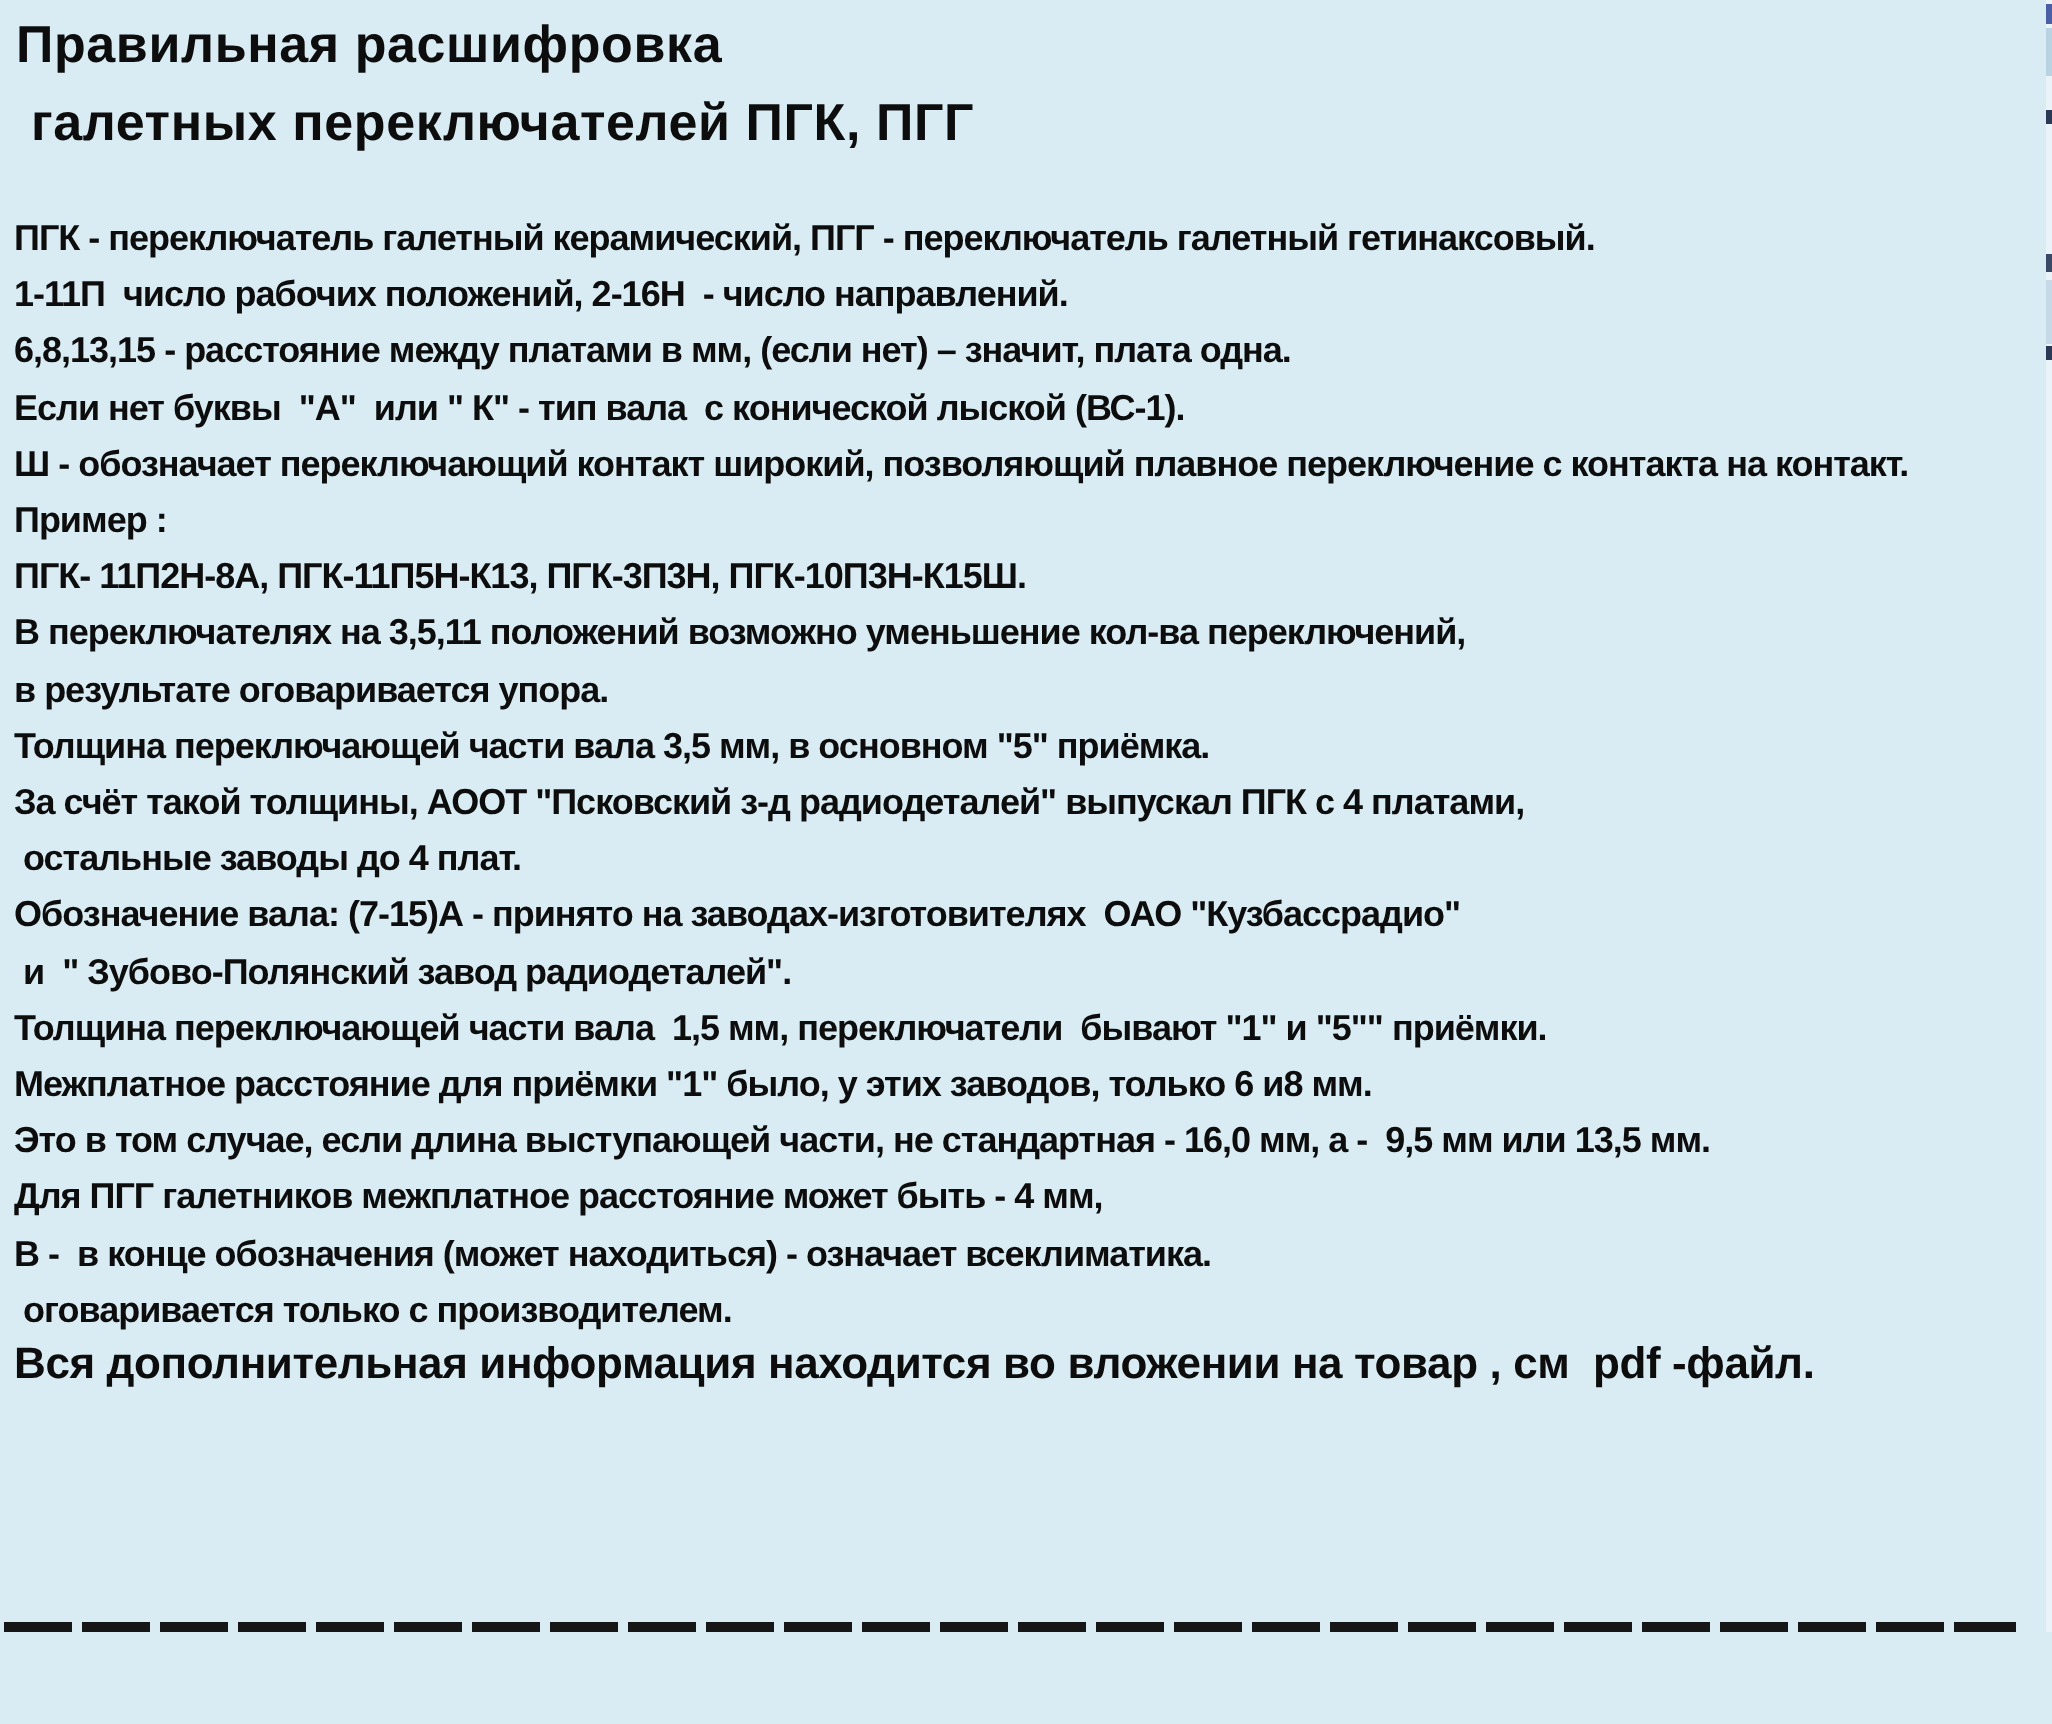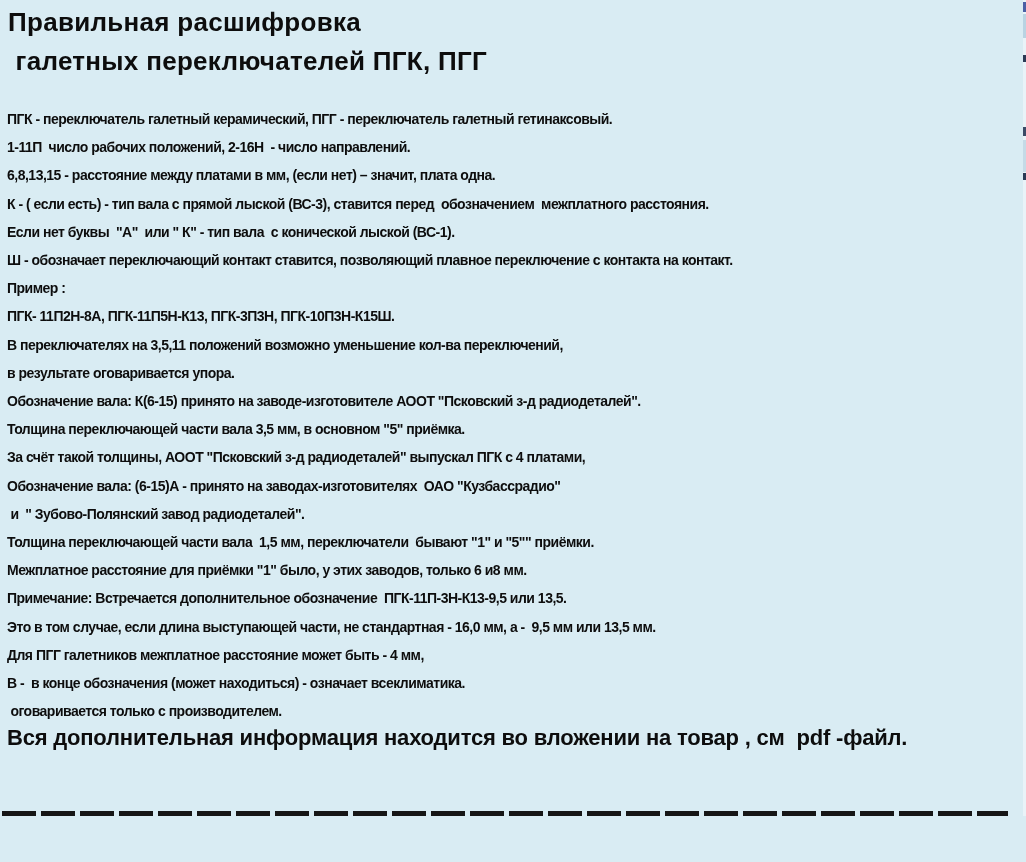--- a/index.html
+++ b/index.html
@@ -29,21 +29,21 @@
   }
   .title .tline {
     display: block;
     white-space: pre;
   }
   .body-text {
     margin-top: 24px;
   }
   .body-text .line {
     padding-left: 7px;
-    font-size: 14px;
+    font-size: 18px;
     line-height: 28.2px;
     letter-spacing: -0.5px;
     white-space: pre;
     overflow: hidden;
   }
   .footer {
     padding-left: 7px;
     font-size: 22px;
     line-height: 26px;
     letter-spacing: -0.2px;
@@ -86,35 +86,33 @@
   <h1 class="title">
     <span class="tline">Правильная расшифровка</span>
     <span class="tline"> галетных переключателей ПГК, ПГГ</span>
   </h1>
 
   <div class="body-text">
 
   <div class="line">ПГК - переключатель галетный керамический, ПГГ - переключатель галетный гетинаксовый.</div>
       <div class="line">1-11П  число рабочих положений, 2-16Н  - число направлений.</div>
       <div class="line">6,8,13,15 - расстояние между платами в мм, (если нет) – значит, плата одна.</div>
-      <div class="line">К - ( если есть) - тип вала с прямой лыской (ВС-3), ставится перед  обозначением  межплатного расстояния.</div>
       <div class="line">Если нет буквы  "А"  или " К" - тип вала  с конической лыской (ВС-1).</div>
-      <div class="line">Ш - обозначает переключающий контакт ставится, позволяющий плавное переключение с контакта на контакт.</div>
+      <div class="line">Ш - обозначает переключающий контакт широкий, позволяющий плавное переключение с контакта на контакт.</div>
       <div class="line">Пример :</div>
       <div class="line">ПГК- 11П2Н-8А, ПГК-11П5Н-К13, ПГК-3П3Н, ПГК-10П3Н-К15Ш.</div>
       <div class="line">В переключателях на 3,5,11 положений возможно уменьшение кол-ва переключений,</div>
       <div class="line">в результате оговаривается упора.</div>
-      <div class="line">Обозначение вала: К(6-15) принято на заводе-изготовителе АООТ "Псковский з-д радиодеталей".</div>
       <div class="line">Толщина переключающей части вала 3,5 мм, в основном "5" приёмка.</div>
       <div class="line">За счёт такой толщины, АООТ "Псковский з-д радиодеталей" выпускал ПГК с 4 платами,</div>
-      <div class="line">Обозначение вала: (6-15)А - принято на заводах-изготовителях  ОАО "Кузбассрадио"</div>
+      <div class="line"> остальные заводы до 4 плат.</div>
+      <div class="line">Обозначение вала: (7-15)А - принято на заводах-изготовителях  ОАО "Кузбассрадио"</div>
       <div class="line"> и  " Зубово-Полянский завод радиодеталей".</div>
       <div class="line">Толщина переключающей части вала  1,5 мм, переключатели  бывают "1" и "5"" приёмки.</div>
       <div class="line">Межплатное расстояние для приёмки "1" было, у этих заводов, только 6 и8 мм.</div>
-      <div class="line">Примечание: Встречается дополнительное обозначение  ПГК-11П-3Н-К13-9,5 или 13,5.</div>
       <div class="line">Это в том случае, если длина выступающей части, не стандартная - 16,0 мм, а -  9,5 мм или 13,5 мм.</div>
       <div class="line">Для ПГГ галетников межплатное расстояние может быть - 4 мм,</div>
       <div class="line">В -  в конце обозначения (может находиться) - означает всеклиматика.</div>
       <div class="line"> оговаривается только с производителем.</div>
     </div>
 
   <div class="footer">Вся дополнительная информация находится во вложении на товар , см  pdf -файл.</div>
 
   <div class="bottom-band"></div>
 

